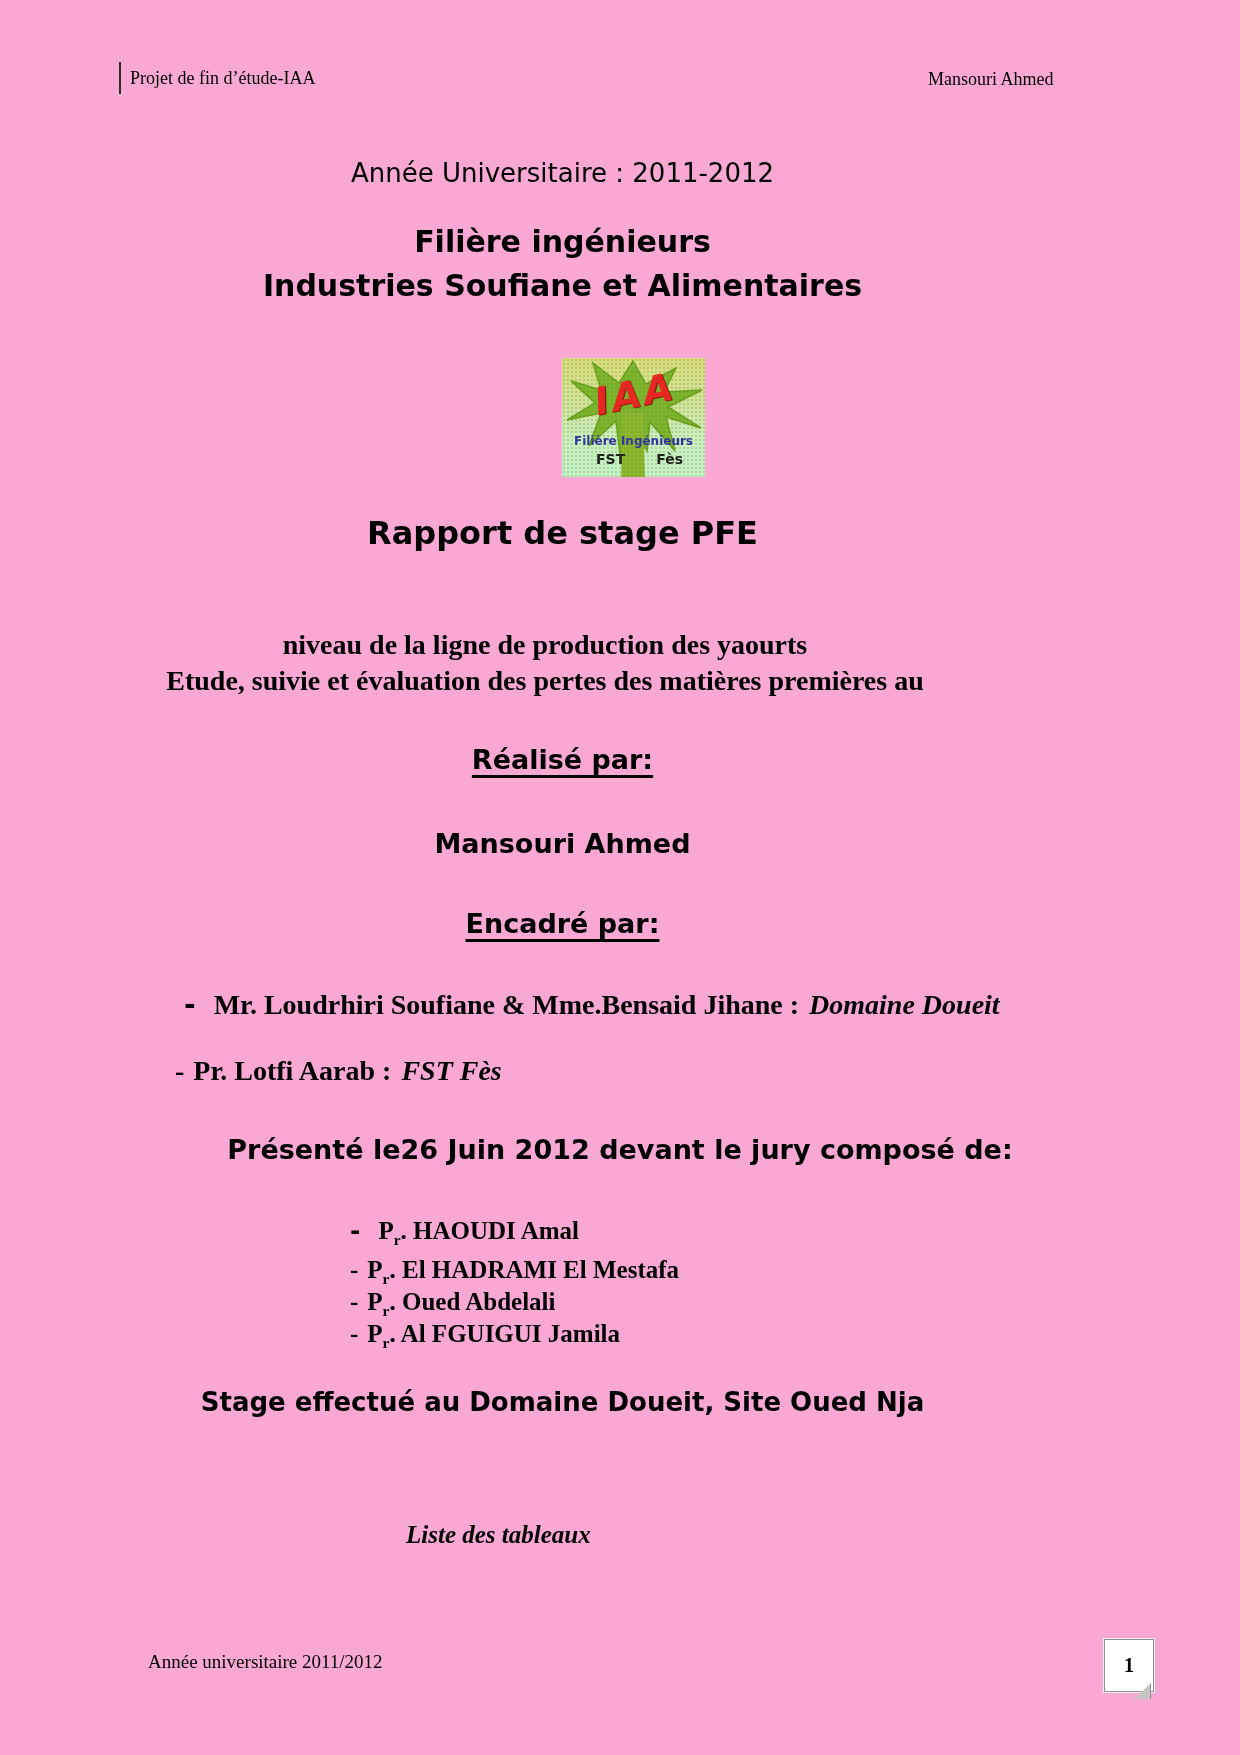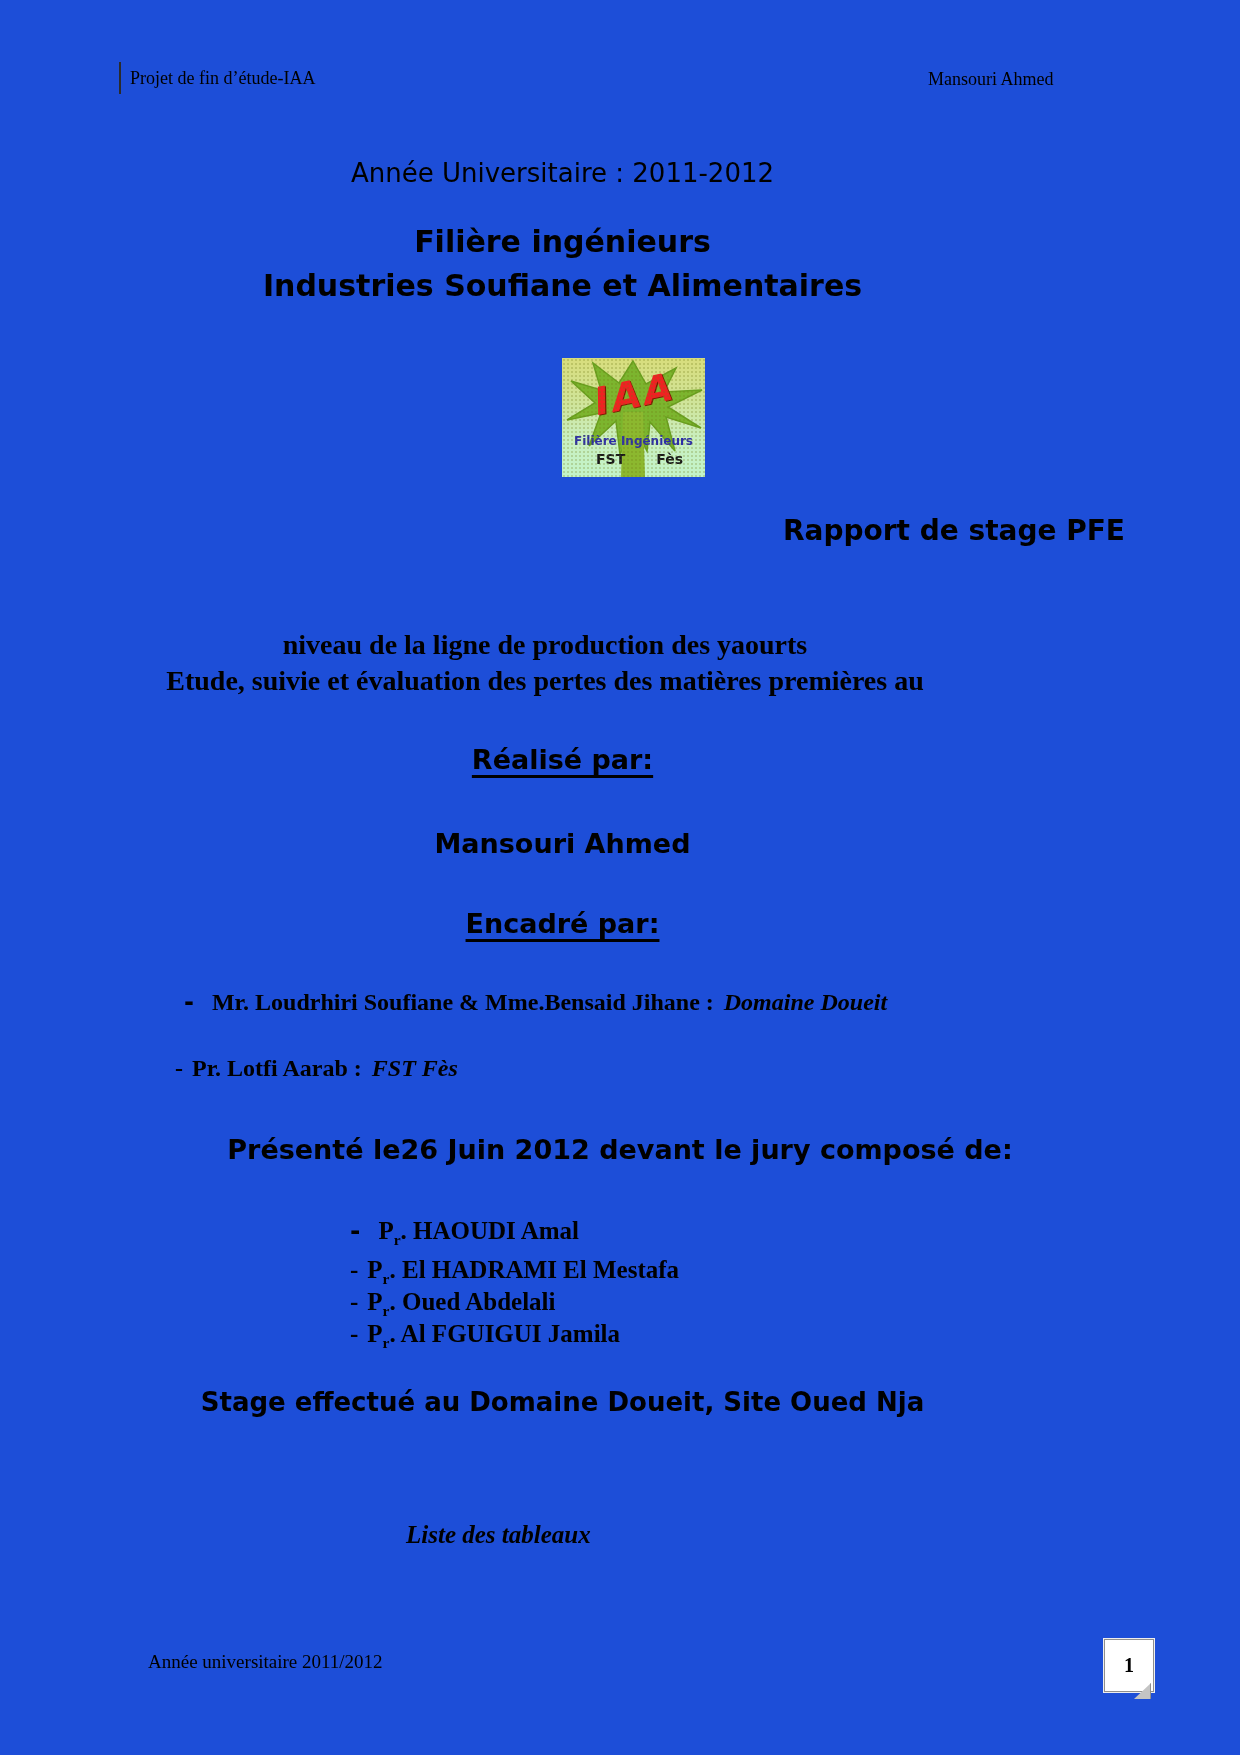--- a/index.html
+++ b/index.html
@@ -1,38 +1,38 @@
 <!DOCTYPE html>
 <html><head>
 <meta charset="utf-8">
 <style>
   * { margin:0; padding:0; box-sizing:border-box; }
   body { background:#ffffff; }
   .page {
-    position:relative; width:1240px; height:1755px; background:#1d4ed8;
+    position:relative; width:1240px; height:1755px; background:#f9a8d4;
     overflow:hidden; font-family:"DejaVu Sans", sans-serif; color:#000;
   }
 
   
   .header-left {
     position:absolute; left:119px; top:62px; font-size:18px;
     font-family:"Liberation Serif", serif;
     border-left:2px solid #2b2b2b; padding-left:9px; line-height:32px; height:32px;
   }
   .header-right {
     position:absolute; left:928px; top:66px; font-size:18px;
     font-family:"Liberation Serif", serif; line-height:26px;
   }
 
   
   .c-col { position:absolute; left:0; width:1125px; text-align:center; }
   .annee { top:158px; font-size:26px; font-weight:500; }
   .filiere { top:224px; font-size:30px; font-weight:bold; }
   .industries { top:268px; font-size:30px; font-weight:bold; }
-  .rapport { top:514px; font-size:28px; font-weight:bold;text-align:right; }
+  .rapport { top:514px; font-size:32px; font-weight:bold; }
   .realise, .encadre {
     font-size:27px; font-weight:bold;
     text-decoration:underline; text-decoration-thickness:2.5px; text-underline-offset:6px;
   }
   .realise { top:744px; }
   .author  { top:828px; font-size:27px; font-weight:bold; }
   .encadre { top:908px; }
   .stage   { top:1387px; font-size:26px; font-weight:bold; }
 
   
@@ -43,21 +43,21 @@
 
   
   .presente {
     position:absolute; left:0; top:1134px; width:1240px; text-align:center;
     font-size:27px; font-weight:bold;
   }
 
   
   .sup-line {
     position:absolute; font-family:"Liberation Serif", serif;
-    font-weight:bold; font-size:24px; white-space:nowrap;text-align:center;
+    font-weight:bold; font-size:28px; white-space:nowrap;text-align:center;
   }
   .sup-1 { left:184px; top:988px; }
   .sup-2 { left:175px; top:1055px; }
   .sup-line .dash-comic { font-family:"DejaVu Sans", sans-serif; font-weight:bold; margin-right:18px; }
   .sup-line .dash-serif { margin-right:9px; }
   .sup-line .affil { font-style:italic; margin-left:10px; }
 
   
   .jury-line {
     position:absolute; left:350px; font-family:"Liberation Serif", serif;

